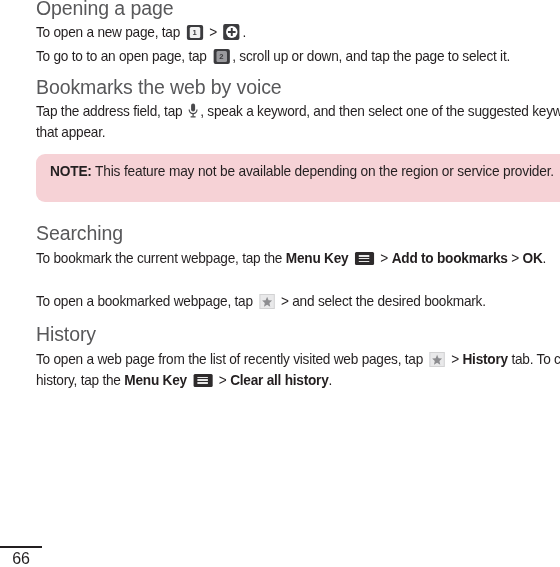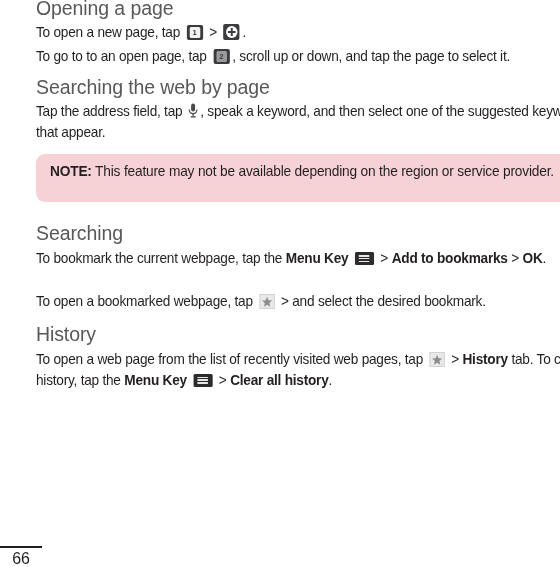--- a/index.html
+++ b/index.html
@@ -227,21 +227,21 @@
       </span><span>.</span>
     </p>
 
     <p class="body p-open2">
       <span>To go to to an open page, tap</span>
       <span class="icn icn-tab grey">
         <span class="inner">2</span>
       </span><span>, scroll up or down, and tap the page to select it.</span>
     </p>
 
-    <h2 class="section-head head-search">Searching the web by page</h2>
+    <h2 class="section-head head-search">Bookmarks the web by voice</h2>
 
     <p class="body p-voice">
       <span>Tap the address field, tap</span>
       <svg class="icn icn-mic" viewBox="0 0 11 16">
         <rect x="3.4" y="0.6" width="4.2" height="8" rx="2.1" fill="#4a4a4d"></rect>
         <path d="M1.4 6.6 a4.1 4.1 0 0 0 8.2 0" fill="none" stroke="#4a4a4d" stroke-width="1.3"></path>
         <rect x="4.85" y="10.4" width="1.3" height="3.1" fill="#4a4a4d"></rect>
         <rect x="2.9" y="13.2" width="5.2" height="1.3" fill="#4a4a4d"></rect>
       </svg><span>, speak a keyword, and then select one of the suggested keywords that appear.</span>
     </p>

